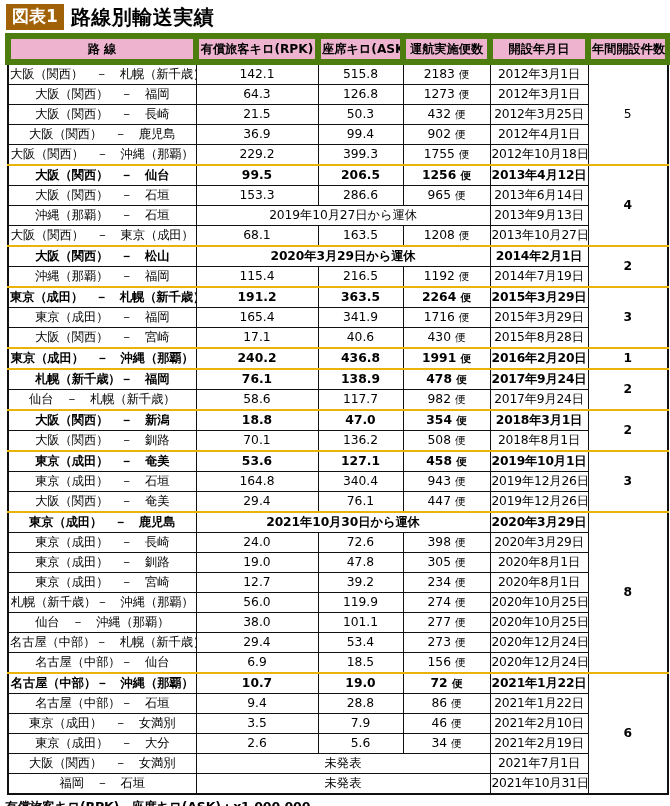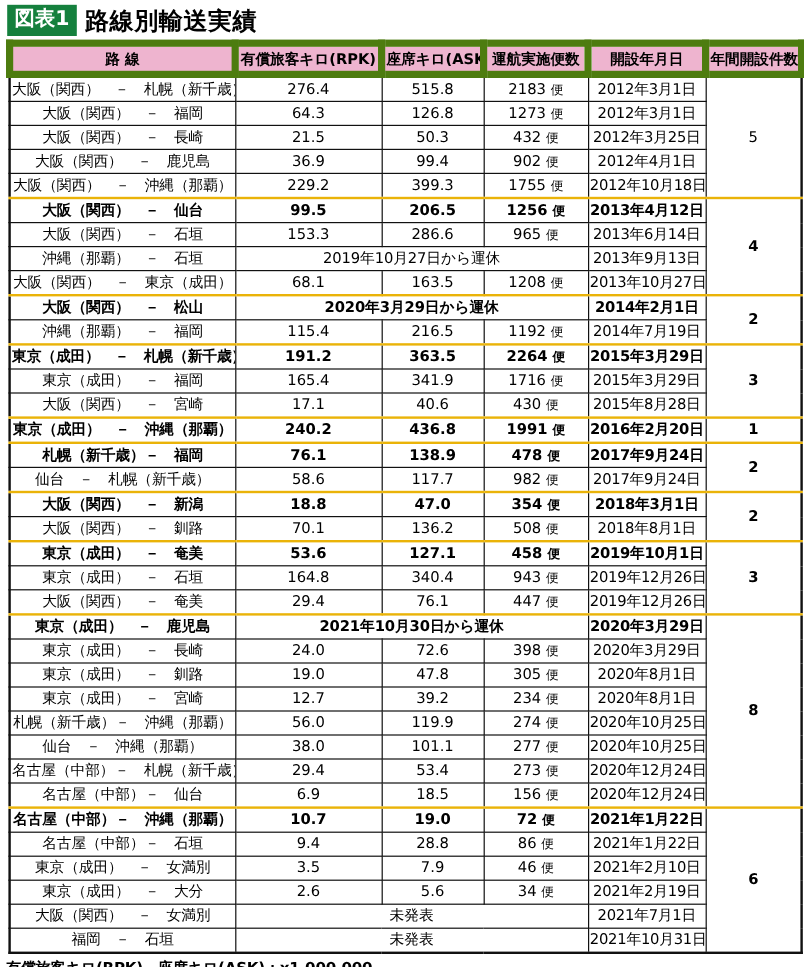--- a/index.html
+++ b/index.html
@@ -10,21 +10,21 @@
     width: 670px; height: 806px;
     font-family: "DejaVu Sans", "Liberation Sans", sans-serif;
     color: #000;
     overflow: hidden;
   }
   .page { position: relative; width: 670px; height: 806px; box-sizing: border-box; padding: 3px 5px 0 5px; }
 
   
   .title-row { display: flex; align-items: center; height: 28px; margin: 0 0 2px 1px; }
   .fig-badge {
-    background: #15803d; color: #ffffff;
+    background: #a16207; color: #ffffff;
     font-size: 17px; font-weight: bold;
     line-height: 1; padding: 4px 6px 5px 6px;
     letter-spacing: 0px;
   }
   .fig-title {
     font-size: 20px; font-weight: bold;
     margin-left: 7px; line-height: 1;
     letter-spacing: 0.5px;
   }
 
@@ -109,21 +109,21 @@
         <th>有償旅客キロ(RPK)</th>
         <th>座席キロ(ASK)</th>
         <th>運航実施便数</th>
         <th>開設年月日</th>
         <th>年間開設件数</th>
       </tr>
     </thead>
     <tbody>
         <tr>
           <td class="route">大阪（関西）　－　札幌（新千歳）</td>
-          <td class="num">276.4</td>
+          <td class="num">142.1</td>
           <td class="num">515.8</td>
           <td class="flights"><span>2183</span> <span class="bin">便</span></td>
           <td class="date">2012年3月1日</td>
           <td class="count" rowspan="5">5</td>
         </tr>
         <tr>
           <td class="route">大阪（関西）　－　福岡</td>
           <td class="num">64.3</td>
           <td class="num">126.8</td>
           <td class="flights"><span>1273</span> <span class="bin">便</span></td>

